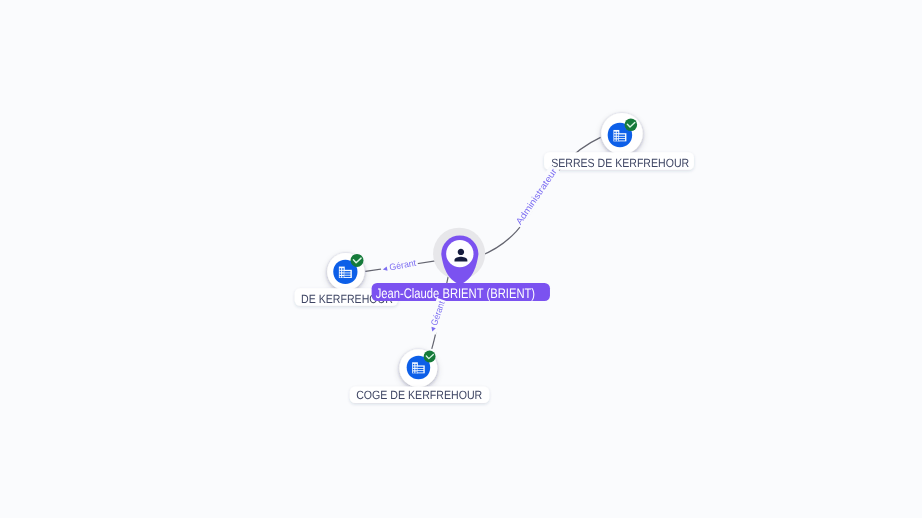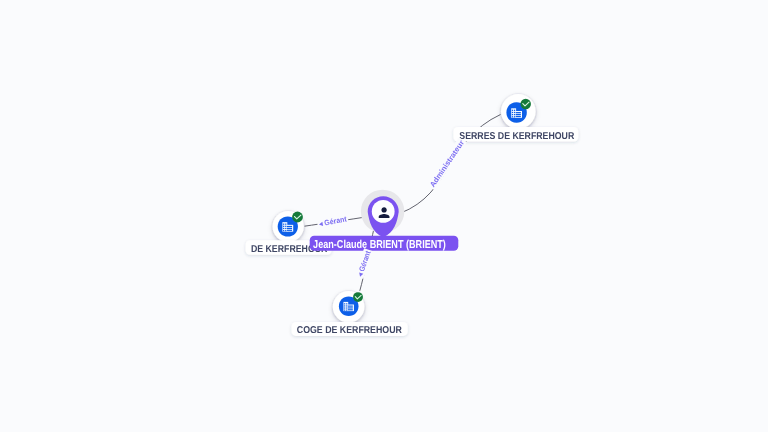--- a/index.html
+++ b/index.html
@@ -1,20 +1,20 @@
 <!DOCTYPE html>
 <html><head>
 <meta charset="utf-8">
 <title>Relationship graph</title>
 <style>
   html,body{margin:0;padding:0;}
   body{width:768px;height:432px;overflow:hidden;background:#fafbfd;
        font-family:"Liberation Sans",sans-serif;
        -webkit-font-smoothing:antialiased;text-rendering:geometricPrecision;}
-  #stage{position:relative;width:768px;height:304px;background:#fafbfd;font-weight:bold;}
+  #stage{position:relative;width:768px;height:304px;background:#fafbfd;}
   #gsvg{position:absolute;left:0;top:0;display:block;}
   .edge-path{fill:none;stroke:#63646f;stroke-width:1;}
   .edge-label{font-size:7.6px;fill:#7d6ef2;font-family:"Liberation Sans",sans-serif;}
   .node-label-text{font-size:10px;fill:#3f4664;font-family:"Liberation Sans",sans-serif;}
   .person-label-text{font-size:11.5px;fill:#ffffff;font-family:"Liberation Sans",sans-serif;}
 </style>
 </head>
 <body>
 
 <div id="stage">

